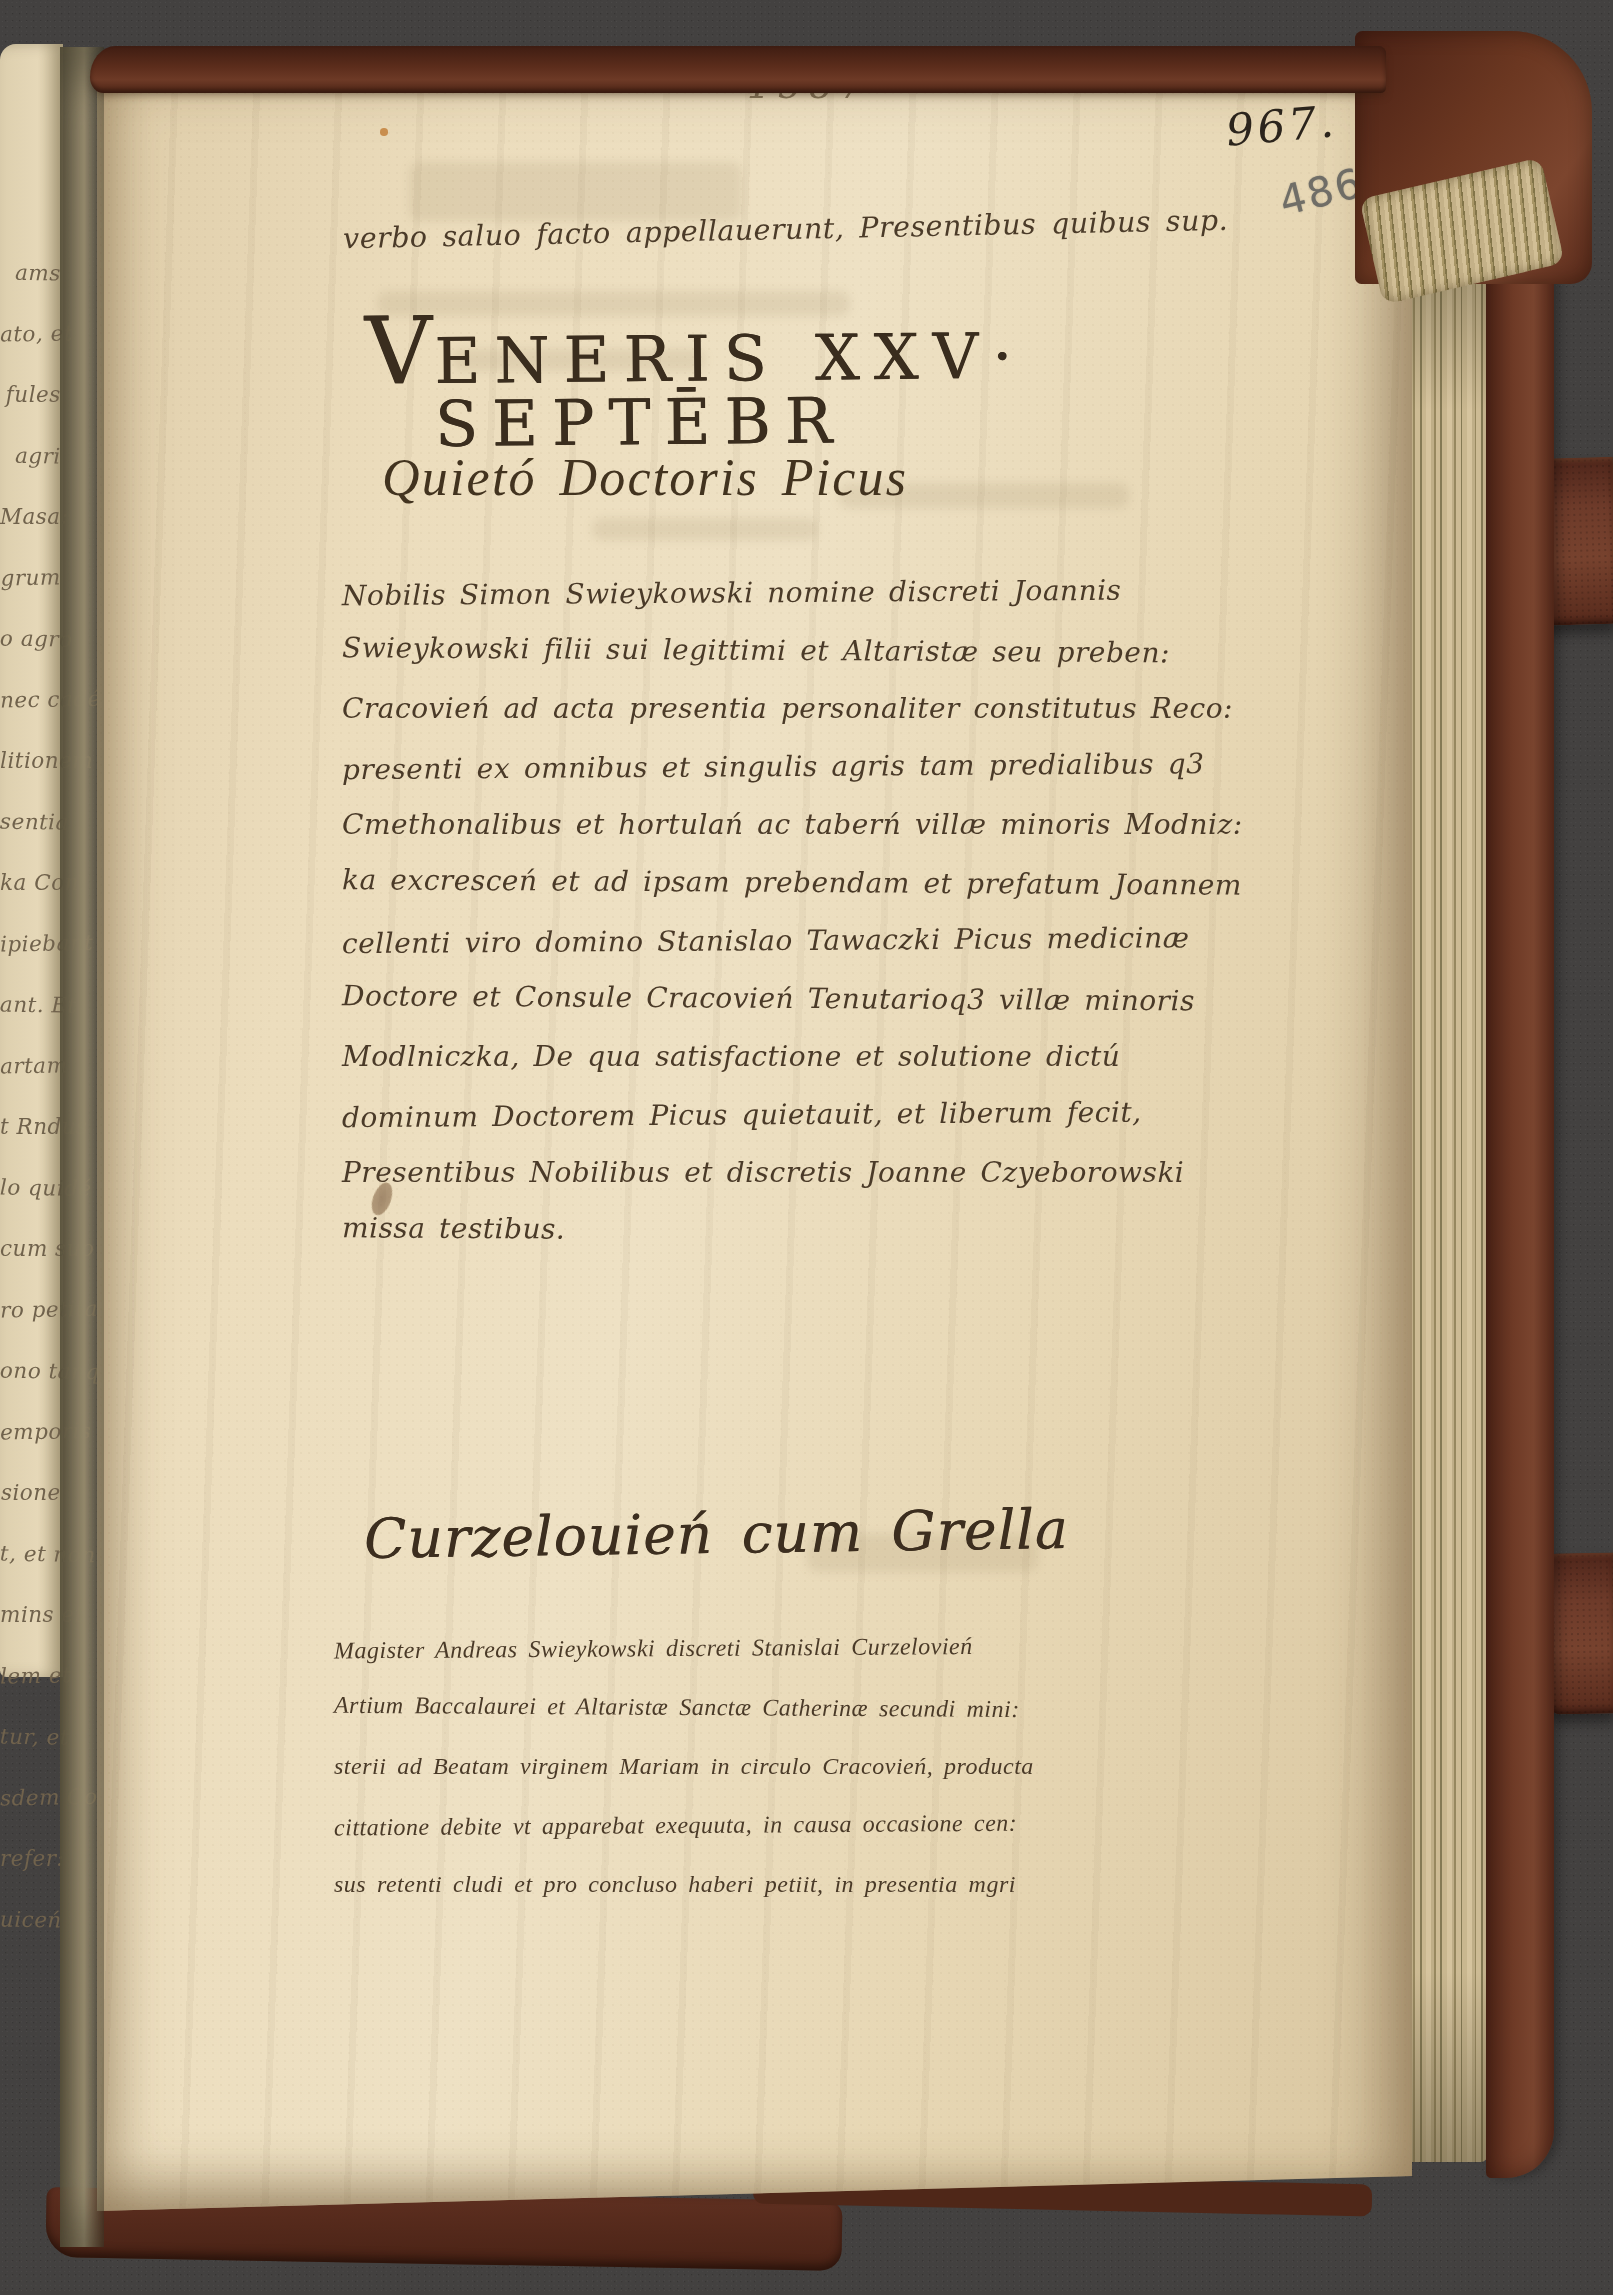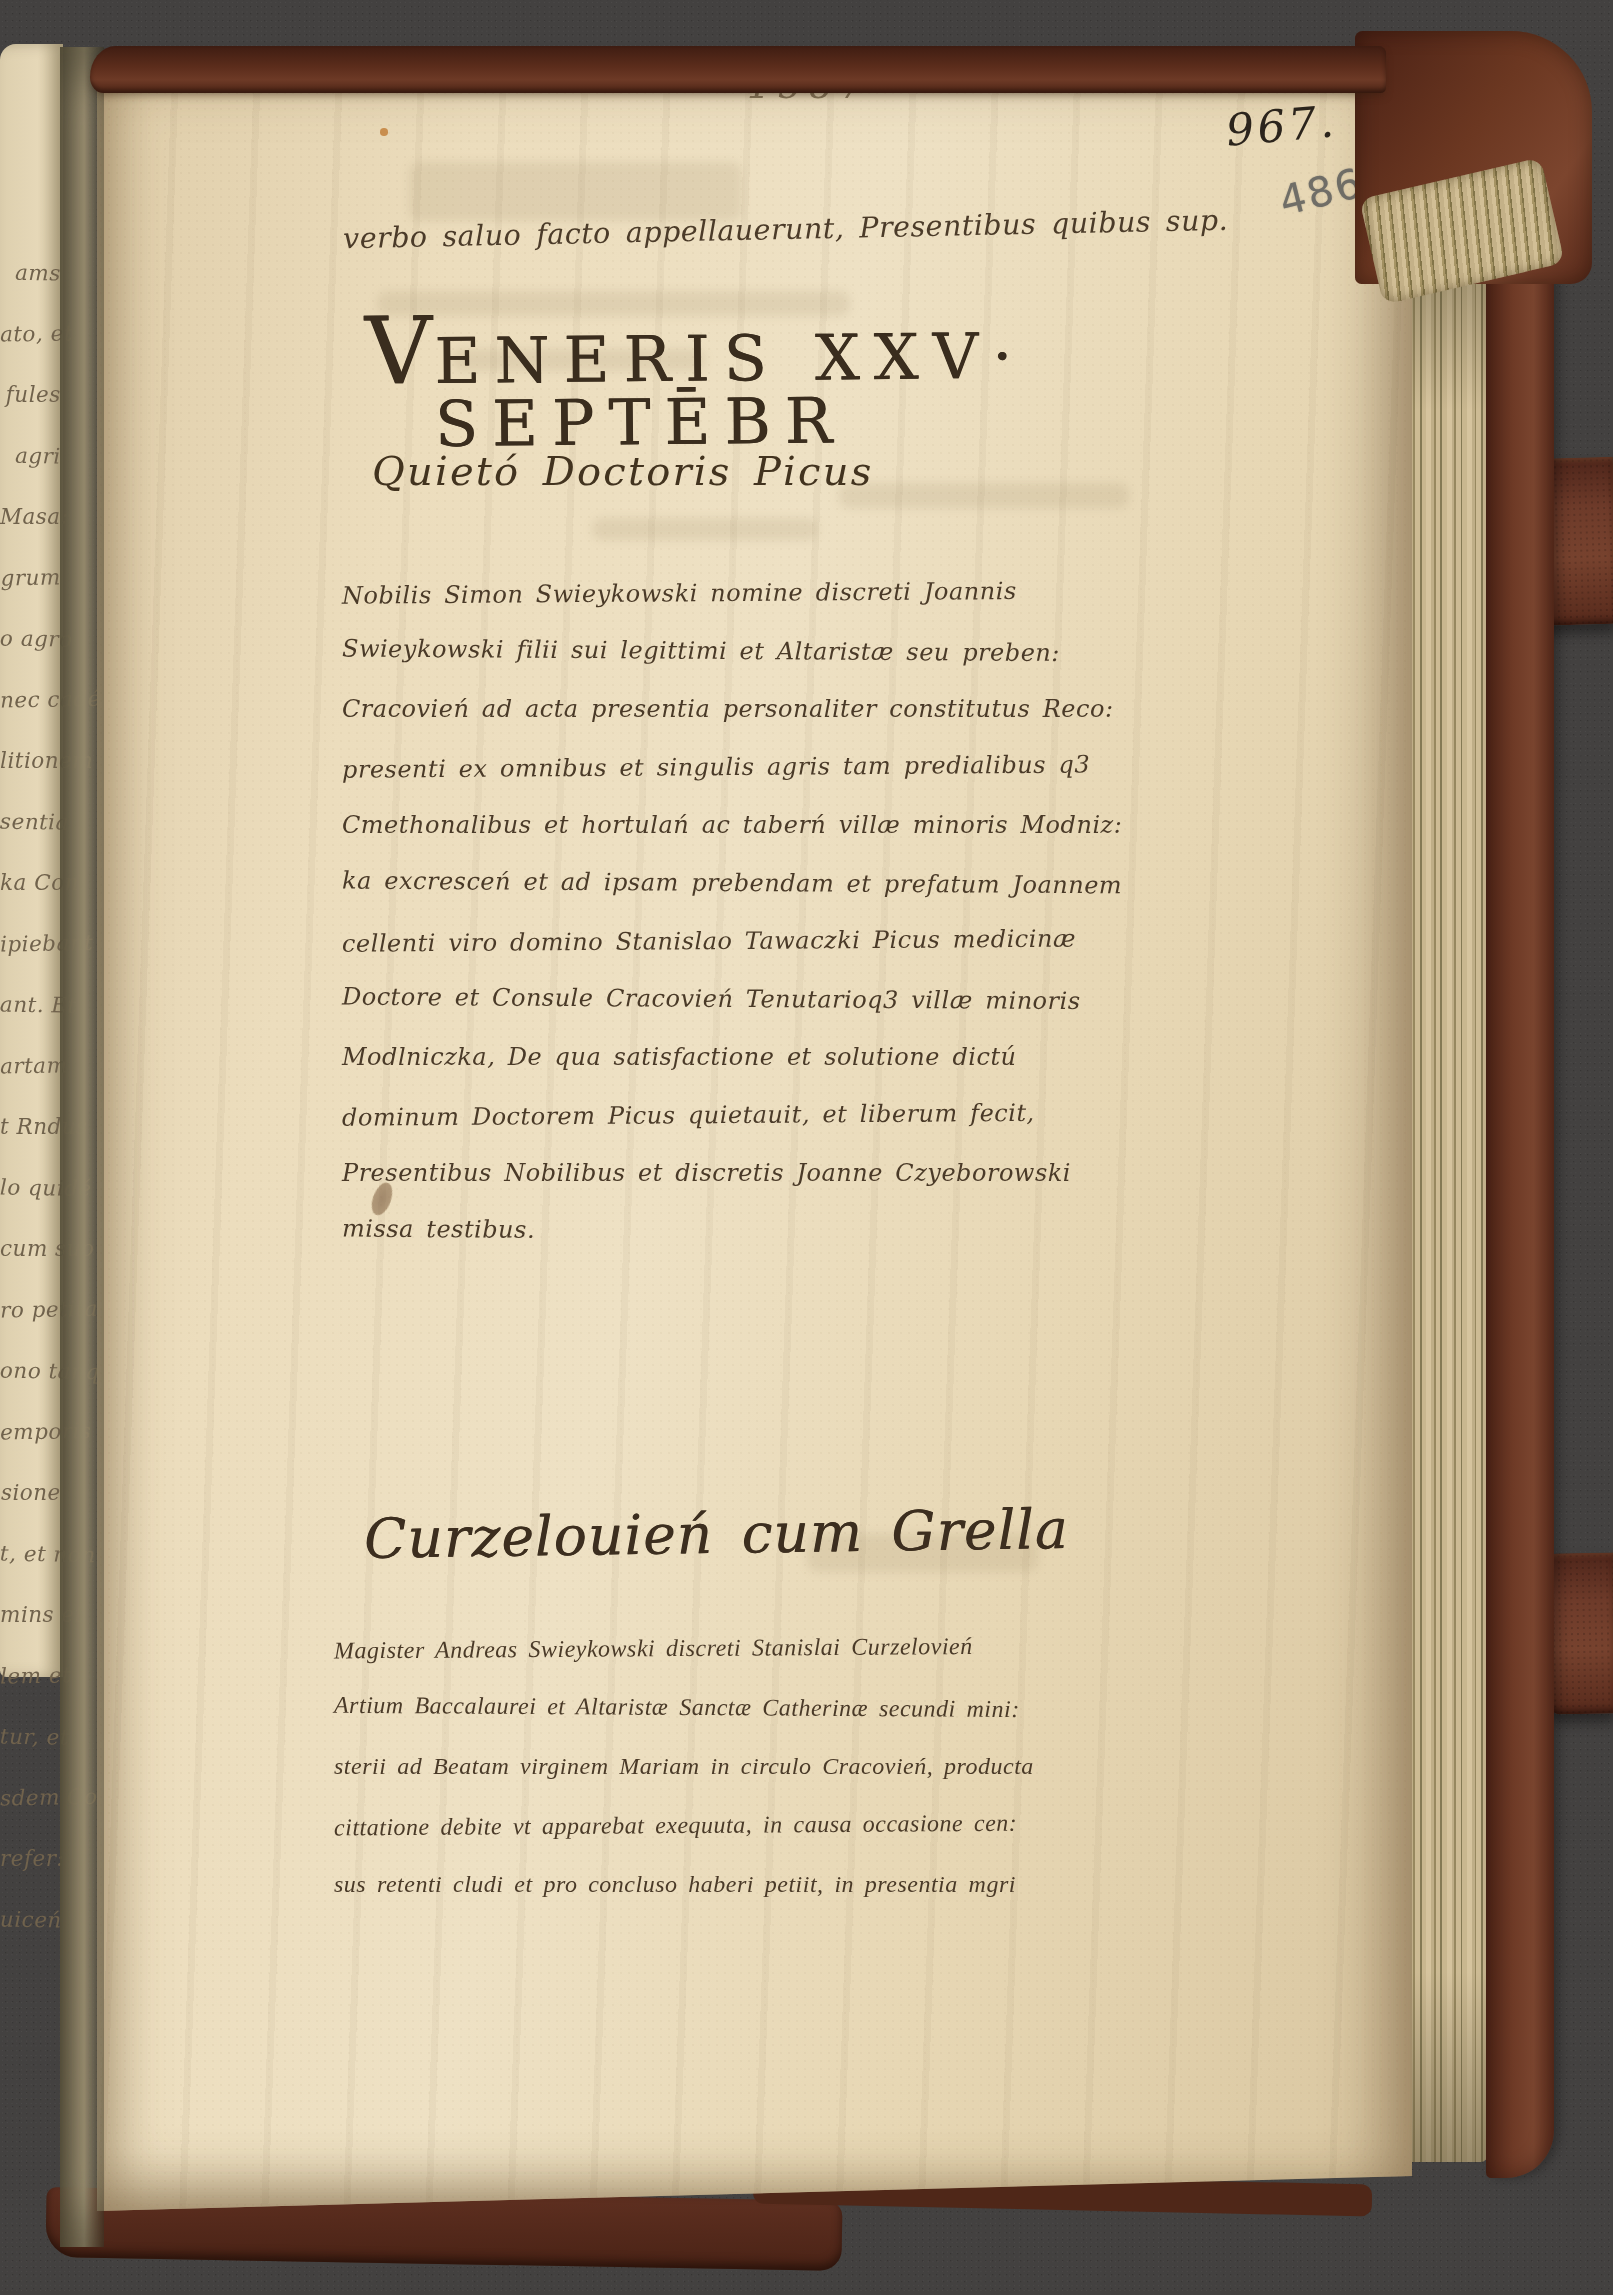--- a/index.html
+++ b/index.html
@@ -128,26 +128,26 @@
     word-spacing:5.4px;letter-spacing:0.5px;transform:rotate(-1.2deg);white-space:nowrap;
   }
   .h1{
     position:absolute;left:268px;top:236px;display:flex;align-items:baseline;
     color:#3a2d1e;transform:rotate(-0.5deg);
     text-shadow:0.5px 0 0 currentColor;
   }
   .h1v{font-size:93px;line-height:1;margin-right:2.2px;}
   .h1rest{font-size:63px;letter-spacing:14px;line-height:1;}
   .h1sub{
-    position:absolute;left:275px;top:383px;
-    font-style:italic;font-size:40px;color:#42331f;
-    letter-spacing:2.2px;word-spacing:7.5px;white-space:nowrap;
+    position:absolute;left:285px;top:383px;
+    font-style:italic;font-size:52px;color:#42331f;
+    letter-spacing:2.2px;word-spacing:7.5px;white-space:nowrap;font-family:Liberation Serif, serif;
   }
   .para{position:absolute;color:#4a3a28;}
-  .p1{left:245px;top:499px;line-height:58px;font-size:24px;}
+  .p1{left:245px;top:499px;line-height:58px;font-size:28px;}
   .p2{left:237px;top:1554px;line-height:59px;font-size:24px;font-family:Liberation Serif, serif;}
   .mline{font-style:italic;white-space:nowrap;word-spacing:4.3px;letter-spacing:0.5px;}
   .mline:nth-child(2n){transform:rotate(.35deg);}
   .mline:nth-child(3n+1){transform:rotate(-.4deg);}
   .h2{
     position:absolute;left:267px;top:1437px;
     font-style:italic;font-size:55px;color:#3c2e1f;
     letter-spacing:1.1px;word-spacing:9.7px;transform:rotate(-0.8deg);white-space:nowrap;
     text-shadow:0.5px 0 0 currentColor;
   }

